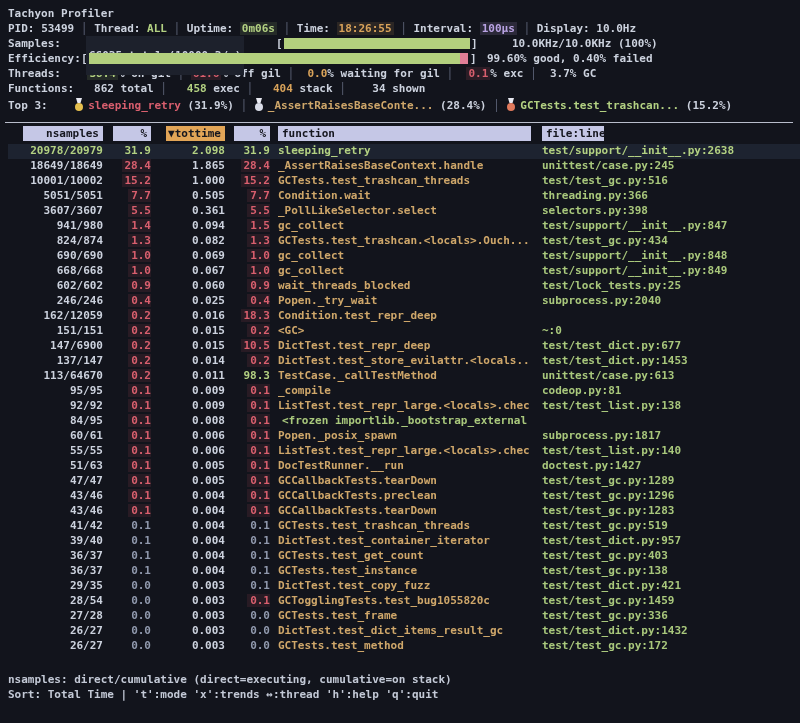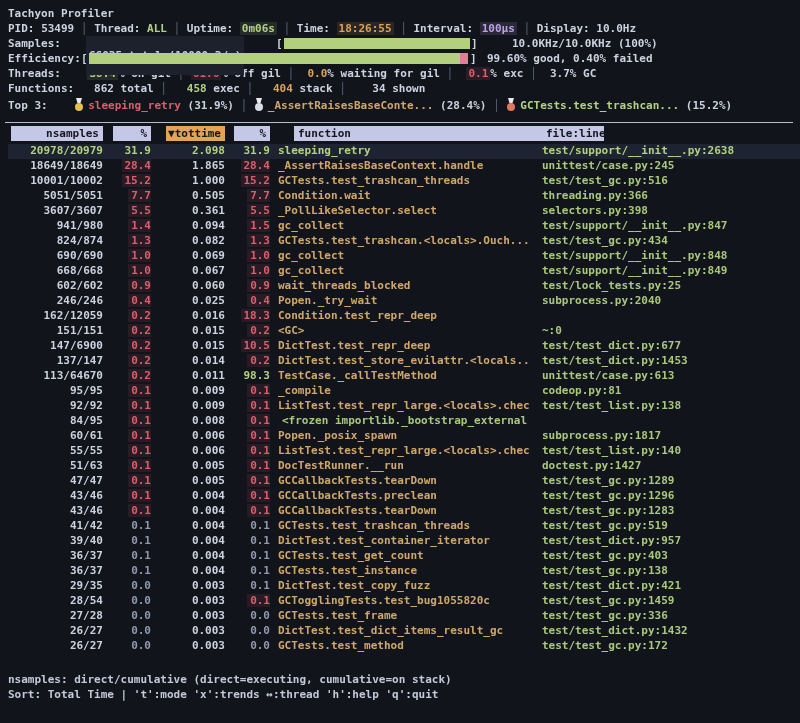--- a/index.html
+++ b/index.html
@@ -107,25 +107,25 @@
             <polygon points="2,0 8,0 6.5,5 3.5,5" fill="#e9eaf2"></polygon>
             <circle cx="5" cy="9" r="4" fill="#d9dce7"></circle>
           </svg></span><span class="c-gold">_AssertRaisesBaseConte...</span><span> (28.4%)</span><span class="c-dim"> │ </span><span class="medal"><svg width="10" height="14" viewBox="0 0 10 14">
             <polygon points="2,0 8,0 6.5,5 3.5,5" fill="#e9eaf2"></polygon>
             <circle cx="5" cy="9" r="4" fill="#e0795c"></circle>
           </svg></span><span class="c-bgreen">GCTests.test_trashcan...</span><span> (15.2%)</span></span></div>
 
   <div class="sepline"></div>
 
   <div class="grid thead">
-    <div class="hcell num"><span class="hbox hb-r" style="width:92px">nsamples</span></div>
+    <div class="hcell num"><span class="hbox hb-r" style="width:80px">nsamples</span></div>
     <div class="hcell num"><span class="hbox hb-r" style="width:38px">%</span></div>
     <div class="hcell num"><span class="hbox hb-r hb-sort" style="width:59px">▼tottime</span></div>
     <div class="hcell num"><span class="hbox hb-r" style="width:36px">%</span></div>
-    <div class="hcell" style="padding-left:24px"><span class="hbox hb-l" style="width:253px">function</span></div>
+    <div class="hcell" style="padding-left:8px"><span class="hbox hb-l" style="width:253px">function</span></div>
     <div class="hcell" style="padding-left:12px"><span class="hbox hb-l" style="width:62px">file:line</span></div>
   </div>
 
   <div id="tbody">
       <div class="grid trow sel"><div class="cell num">20978/20979</div><div class="cell num"><span class="c-bgreen">31.9</span></div><div class="cell num">2.098</div><div class="cell num"><span class="c-bgreen">31.9</span></div><div class="cell fn">sleeping_retry</div><div class="cell file">test/support/__init__.py:2638</div></div>
       <div class="grid trow"><div class="cell num">18649/18649</div><div class="cell num"><span class="c-red hot">28.4</span></div><div class="cell num">1.865</div><div class="cell num"><span class="c-red hot">28.4</span></div><div class="cell fn">_AssertRaisesBaseContext.handle</div><div class="cell file">unittest/case.py:245</div></div>
       <div class="grid trow"><div class="cell num">10001/10002</div><div class="cell num"><span class="c-red hot">15.2</span></div><div class="cell num">1.000</div><div class="cell num"><span class="c-red hot">15.2</span></div><div class="cell fn">GCTests.test_trashcan_threads</div><div class="cell file">test/test_gc.py:516</div></div>
       <div class="grid trow"><div class="cell num">5051/5051</div><div class="cell num"><span class="c-red hot">7.7</span></div><div class="cell num">0.505</div><div class="cell num"><span class="c-red hot">7.7</span></div><div class="cell fn">Condition.wait</div><div class="cell file">threading.py:366</div></div>
       <div class="grid trow"><div class="cell num">3607/3607</div><div class="cell num"><span class="c-red hot">5.5</span></div><div class="cell num">0.361</div><div class="cell num"><span class="c-red hot">5.5</span></div><div class="cell fn">_PollLikeSelector.select</div><div class="cell file">selectors.py:398</div></div>
       <div class="grid trow"><div class="cell num">941/980</div><div class="cell num"><span class="c-red hot">1.4</span></div><div class="cell num">0.094</div><div class="cell num"><span class="c-red hot">1.5</span></div><div class="cell fn">gc_collect</div><div class="cell file">test/support/__init__.py:847</div></div>

